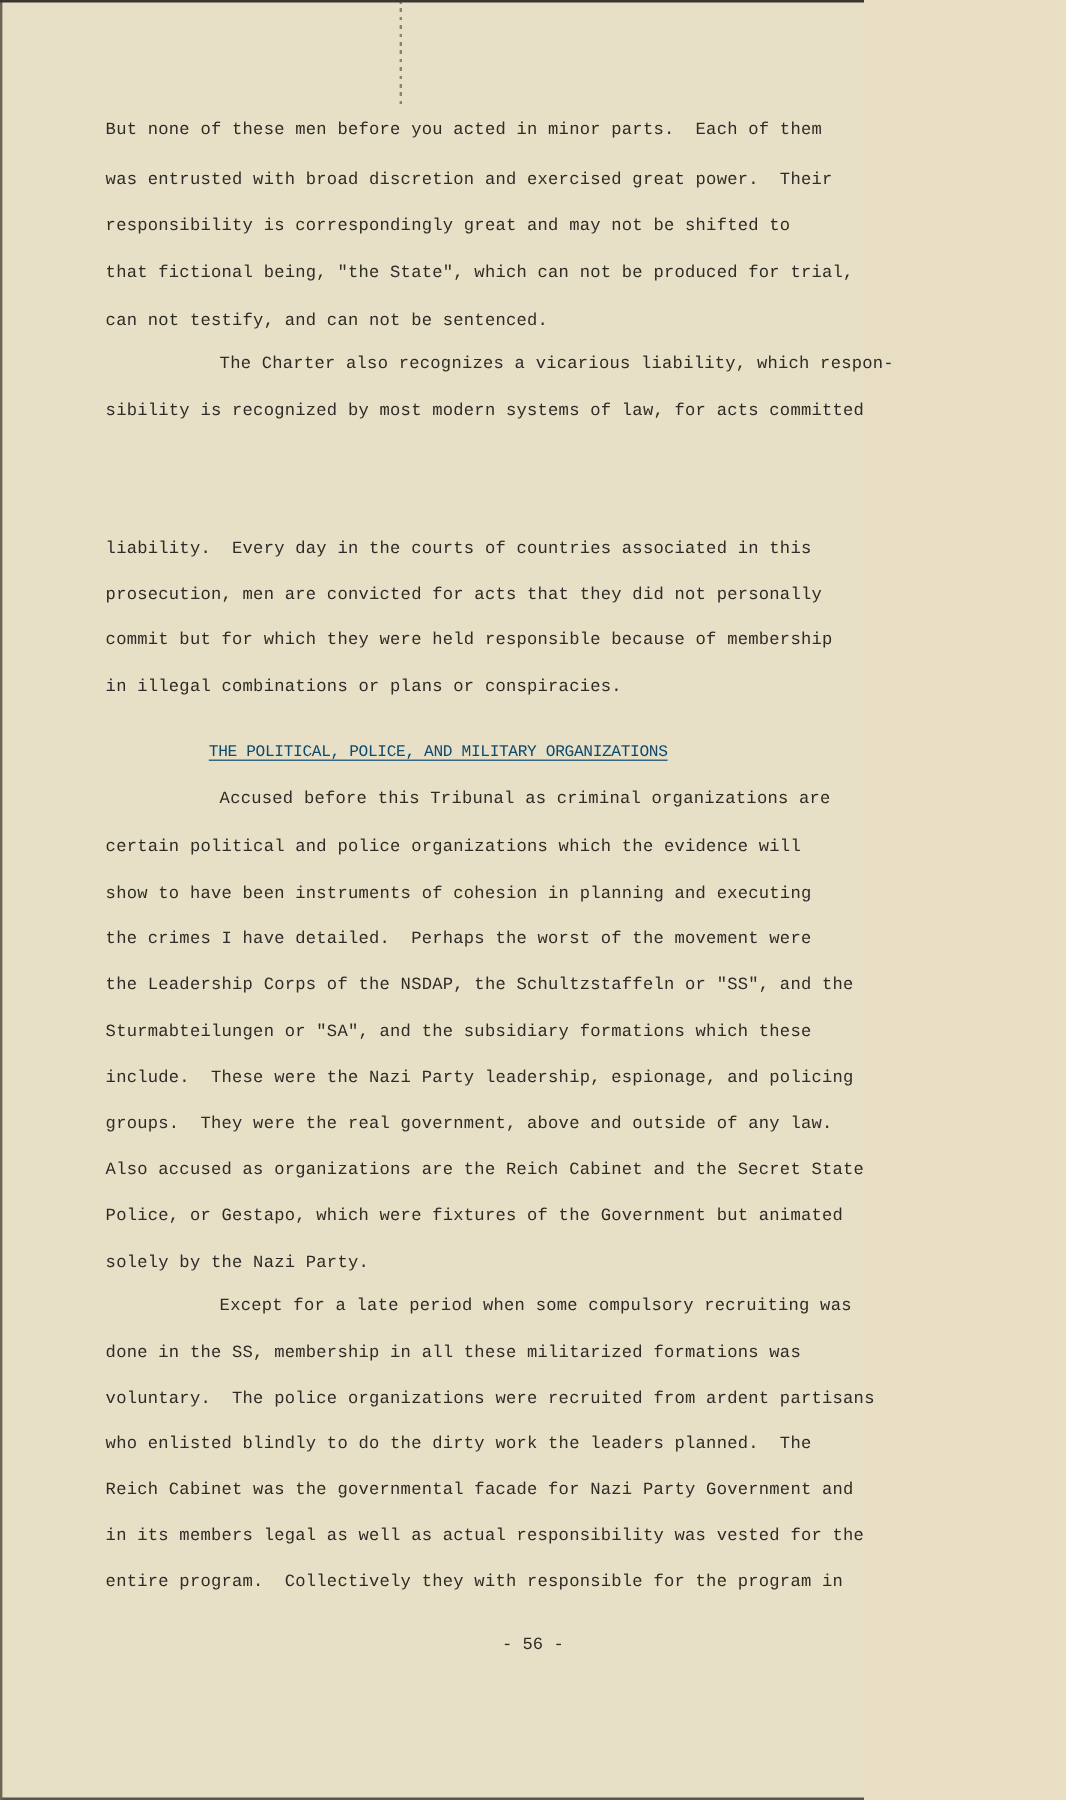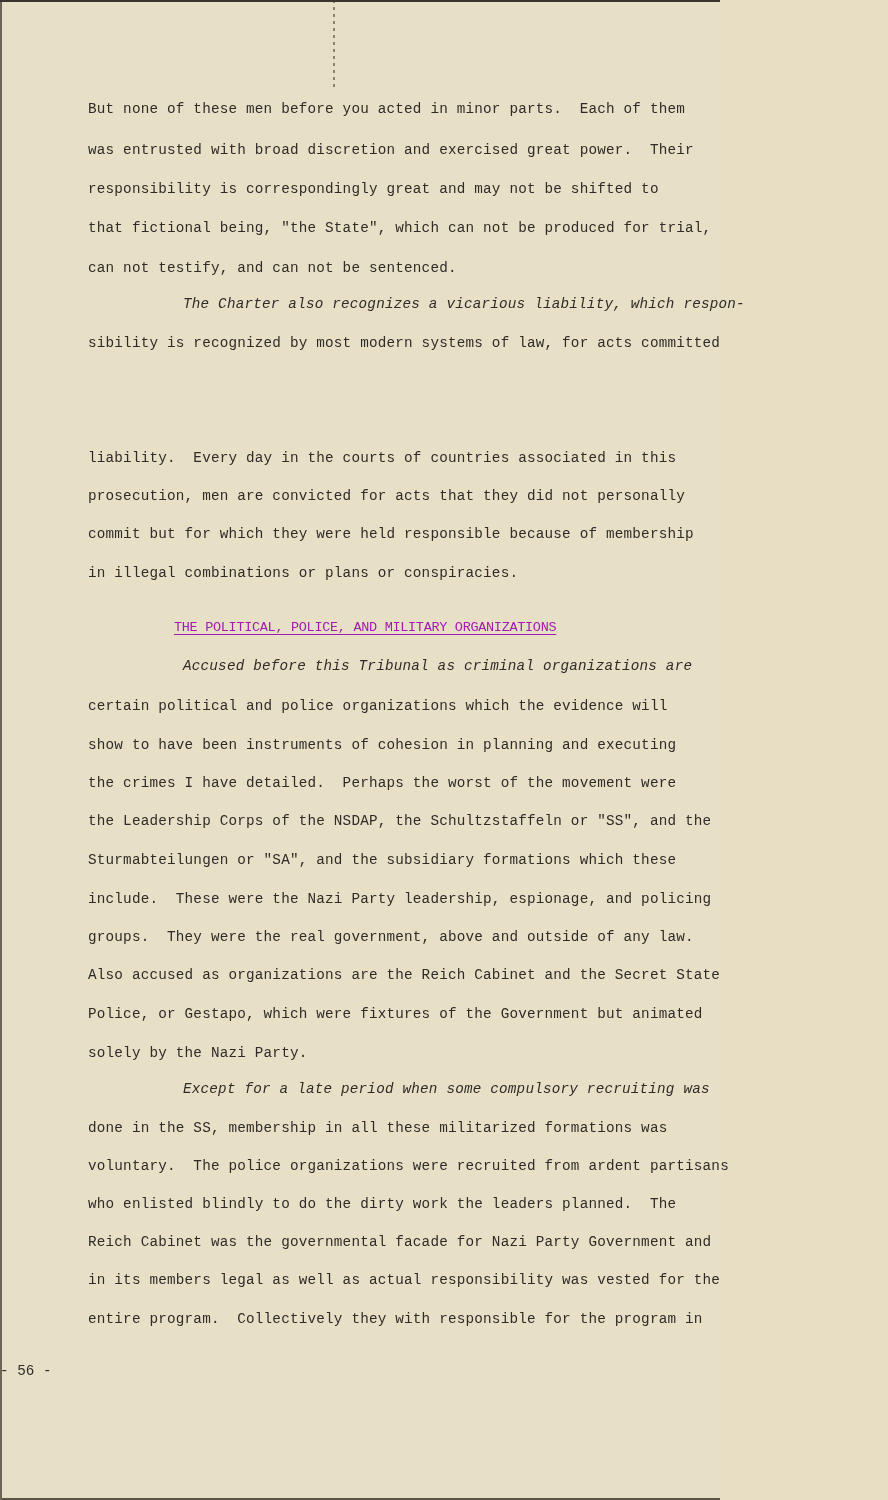--- a/index.html
+++ b/index.html
@@ -17,29 +17,29 @@
     }
     .crease {
       position: absolute; left: 333px; top: 0; width: 2px; height: 90px;
       background: repeating-linear-gradient(to bottom, rgba(60,55,48,0.55) 0 3px, transparent 3px 7px);
     }
     .line {
       position: absolute; left: 88px; white-space: pre;
       font-size: 14.3px; letter-spacing: 0.2px; line-height: 18px;
       color: #2f2c27;
     }
-    .indent { left: 183px; font-style: italic; }
+    .indent { left: 183px; }
     .heading {
       position: absolute; left: 174px; top: 619px; white-space: pre;
       font-size: 13.5px; letter-spacing: -0.3px; line-height: 18px;
       text-decoration: underline; text-underline-offset: 3px;
-      color: #a21caf;
+      color: #0c4a6e;
     }
     .pagenum {
-      position: absolute; left: 0; width: 888px; top: 1362px; 
+      position: absolute; left: 0; width: 888px; top: 1362px; text-align: center;
       font-size: 14.3px; line-height: 18px; white-space: pre; color: #2f2c27;
     }
   </style>
 </head>
 <body>
 
 <div class="page">
   <div class="crease"></div>
 
   <div class="line" style="top:100px">But none of these men before you acted in minor parts.  Each of them</div>

